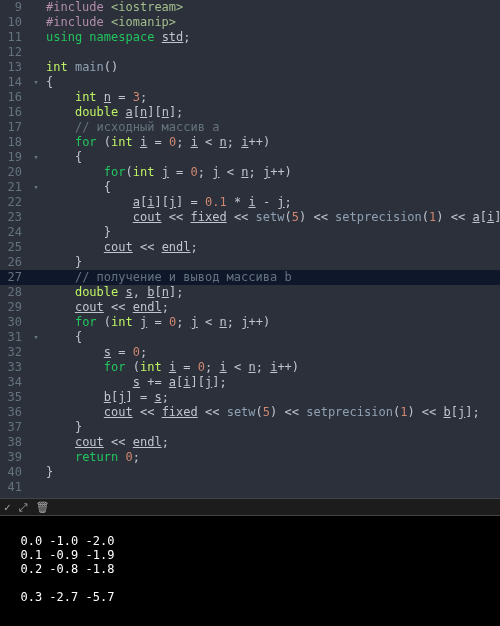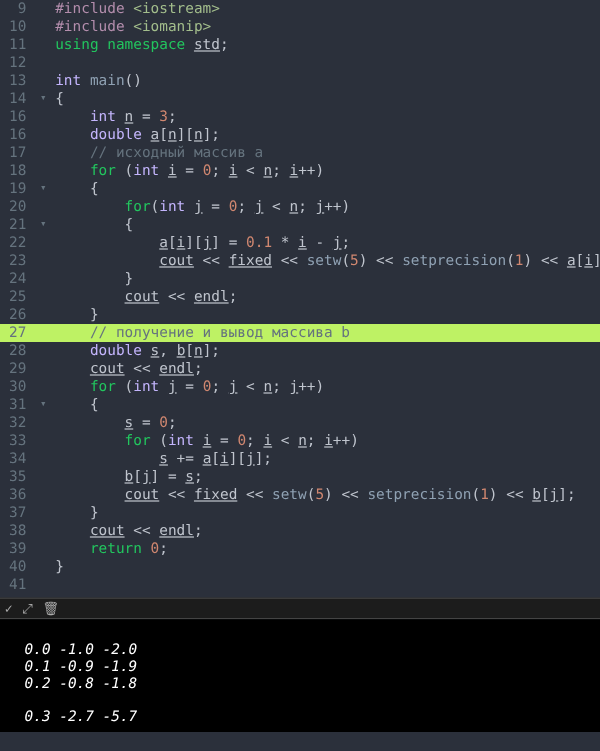--- a/index.html
+++ b/index.html
@@ -17,21 +17,21 @@
   overflow: hidden;
   background: #2b303b;
 }
 .line {
   display: flex;
   height: 15px;
   line-height: 15px;
   white-space: pre;
 }
 .line.highlight {
-  background: #bef264;
+  background: #0f172a;
 }
 .gutter {
   width: 30px;
   text-align: right;
   padding-right: 8px;
   color: #65737e;
   user-select: none;
   flex-shrink: 0;
 }
 .code {
@@ -43,21 +43,21 @@
   font-size: 9px;
   text-align: center;
   flex-shrink: 0;
 }
 .kw { color: #22c55e; }
 .pp { color: #b48ead; }
 .inc { color: #a3be8c; }
 .num { color: #d08770; }
 .op { color: #c0c5ce; }
 .fn { color: #8fa1b3; }
-.type { color: #c4b5fd; }
+.type { color: #bef264; }
 .cmt { color: #65737e; }
 .id { color: #c0c5ce; text-decoration: underline; }
 .punc { color: #c0c5ce; }
 
 .toolbar {
   height: 18px;
   background: #1c1c1c;
   border-top: 1px solid #444;
   border-bottom: 1px solid #444;
   display: flex;
@@ -67,24 +67,23 @@
   color: #aaa;
 }
 .toolbar span { cursor: pointer; font-size: 11px; }
 
 .console {
   background: #000;
   color: #fff;
   font-family: 'Consolas', monospace;
   font-size: 12px;
   padding: 4px 6px;
-  height: 94px;
+  height: 110px;
   line-height: 14px;
   white-space: pre;
-  font-style: italic;
 }
 </style>
 </head>
 <body>
 
 <div class="editor" id="editor">
     <div class="line"><div class="gutter">9</div><div class="fold"></div><div class="code"><span class="pp">#include</span> <span class="inc">&lt;iostream&gt;</span></div></div>
     <div class="line"><div class="gutter">10</div><div class="fold"></div><div class="code"><span class="pp">#include</span> <span class="inc">&lt;iomanip&gt;</span></div></div>
     <div class="line"><div class="gutter">11</div><div class="fold"></div><div class="code"><span class="kw">using</span> <span class="kw">namespace</span> <span class="id">std</span><span class="punc">;</span></div></div>
     <div class="line"><div class="gutter">12</div><div class="fold"></div><div class="code"></div></div>

